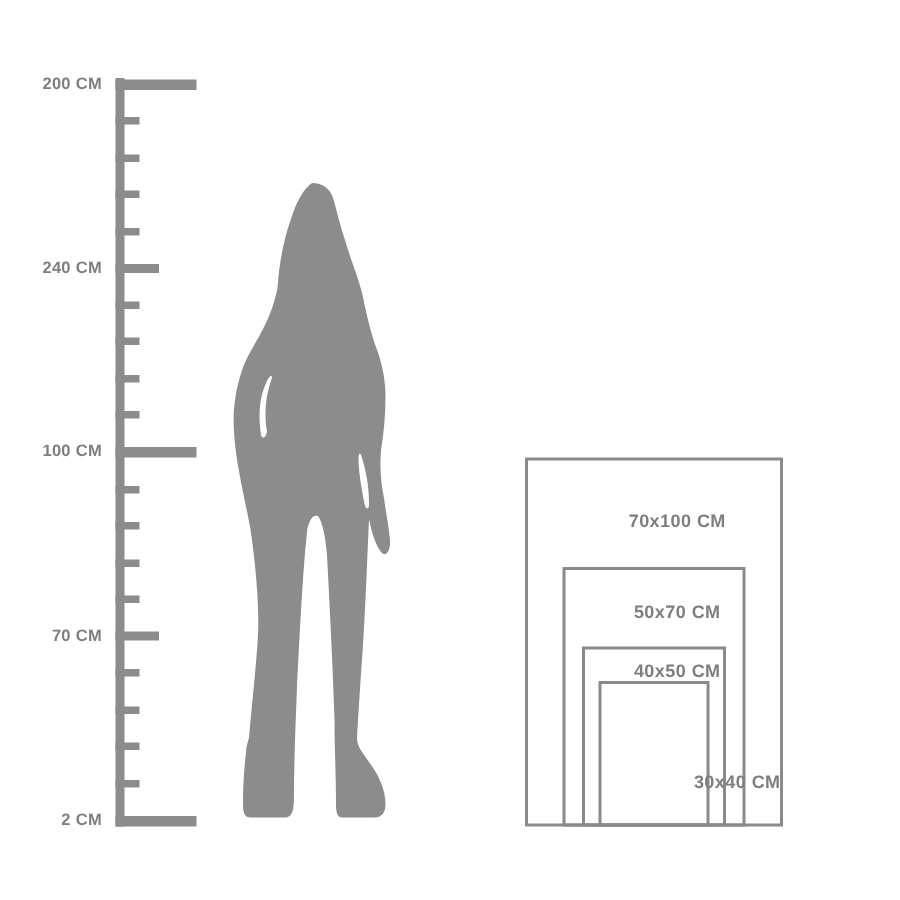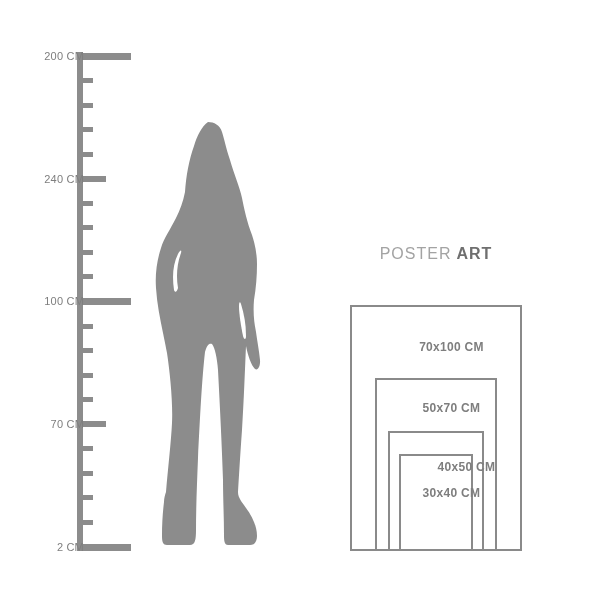--- a/index.html
+++ b/index.html
@@ -4,41 +4,41 @@
 <style>
   html,body{margin:0;padding:0;background:#ffffff;}
   .canvas{
     position:relative;width:600px;height:600px;background:#ffffff;overflow:hidden;
     font-family:"Liberation Sans","DejaVu Sans",sans-serif;
   }
   
   .ruler-bar{position:absolute;left:77px;top:52px;width:6px;height:499px;background:#8c8c8c;}
   .tick{position:absolute;background:#8c8c8c;}
   .ruler-label{
-    position:absolute;left:16px;width:68px;text-align:right;
-    font-size:11px;font-weight:normal;letter-spacing:0.2px;color:#7e7e7e;line-height:14px;
+    position:absolute;left:0;width:68px;text-align:right;
+    font-size:11px;font-weight:bold;letter-spacing:0.2px;color:#7e7e7e;line-height:14px;
   }
   
   .figure{position:absolute;left:150px;top:118px;width:116px;height:432px;}
   
   .brand{position:absolute;left:340px;top:245px;width:192px;text-align:center;
     font-size:16px;letter-spacing:1px;white-space:nowrap;}
   .brand .light{color:#a3a3a3;font-weight:normal;}
   .brand .bold{color:#6f6f6f;font-weight:bold;margin-left:5px;}
   
   .frame{position:absolute;box-sizing:border-box;border:2px solid #8a8a8a;background:transparent;}
   .f1{left:350px;top:305px;width:172px;height:246px;}
   .f2{left:375px;top:378px;width:122px;height:173px;}
   .f3{left:388px;top:431px;width:96px;height:120px;}
   .f4{left:399px;top:454px;width:74px;height:97px;}
   .frame-label{
     position:absolute;left:350px;width:203px;text-align:center;
     font-size:12px;font-weight:bold;letter-spacing:0.3px;color:#7e7e7e;line-height:14px;
   }
-  .fl1{top:340px;} .fl2{top:401px;} .fl3{top:460px;padding-left:15px;} .fl4{top:486px;}
+  .fl1{top:340px;} .fl2{top:401px;} .fl3{top:440px;} .fl4{top:514px;padding-left:40px;}
 </style>
 </head>
 <body>
 
 <div class="canvas">
 
   <div>
     <div class="ruler-bar"></div>
     <div id="ruler-ticks">
         <div class="tick" style="left: 77px; top: 543.5px; width: 54px; height: 7px;"></div>
@@ -108,23 +108,20 @@
       C5,156 7,142 11,130
       C14,120 20,112 26,100
       C30,92 33,84 35,74
       C36,58 39,42 44,28
       C47,18 52,8 58,4
       Z"></path>
     <path fill="#ffffff" d="M24,172 C22,158 23,146 28,136 C30,132 32,131 31,135 C27,146 26,158 28,170 C27,174 25,175 24,172 Z"></path>
     <path fill="#ffffff" d="M91,186 C94,196 96,206 96,218 C96,222 94,222 93,218 C91,208 89,196 89,188 C89,184 90,183 91,186 Z"></path>
   </svg>
 
-  <div class="brand">
-    <span class="light">POSTER</span><span class="bold">ART</span>
-  </div>
 
   <div>
     <div class="frame f1"></div>
     <div class="frame f2"></div>
     <div class="frame f3"></div>
     <div class="frame f4"></div>
     <div class="frame-label fl1">70x100 CM</div>
     <div class="frame-label fl2">50x70 CM</div>
     <div class="frame-label fl3">40x50 CM</div>
     <div class="frame-label fl4">30x40 CM</div>

